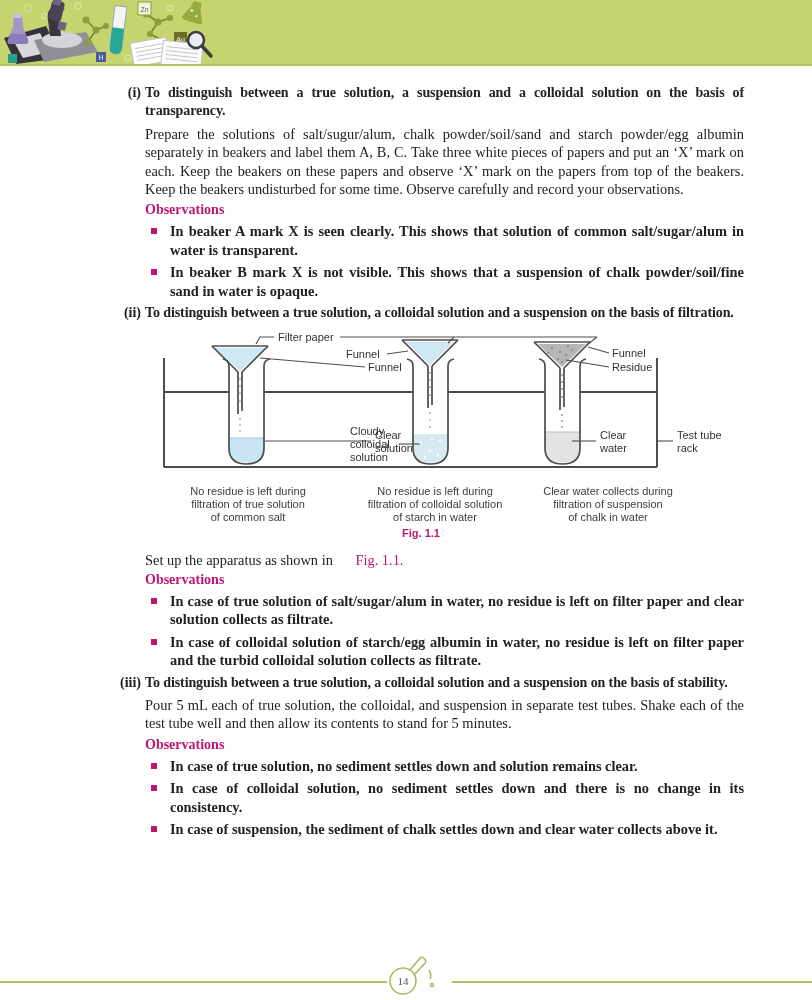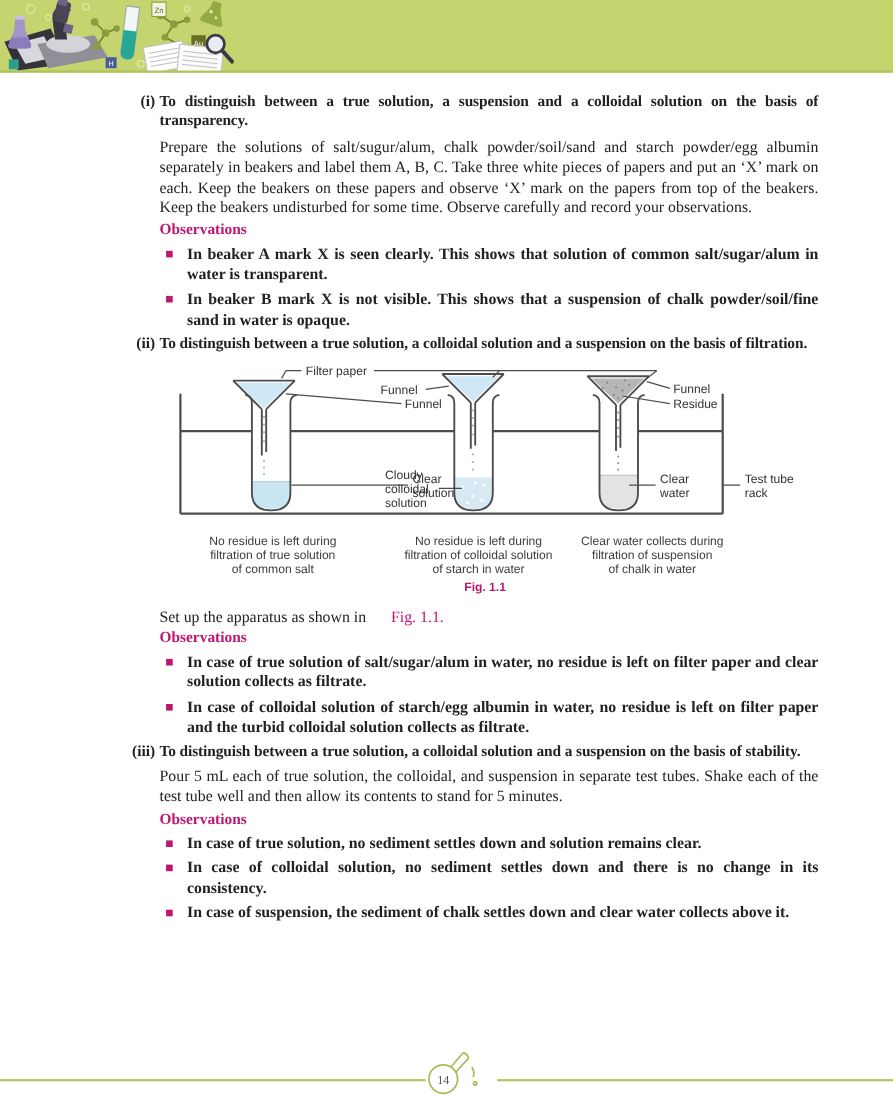--- a/index.html
+++ b/index.html
@@ -52,23 +52,23 @@
     margin:6px 0 4px 42px; font-family:"Liberation Sans", sans-serif;
   }
   .fig-extra { position:relative; height:62px; }
   .fig-cap {
     position:absolute; top:2px; font-size:11px; line-height:13px;
     color:#3d3d3d; text-align:center;
   }
   .fig-cap span { display:block;text-align:center; }
   .cap1 { left:0;   width:176px; }
   .cap2 { left:182px; width:186px; }
-  .cap3 { left:345px; width:176px; }
+  .cap3 { left:360px; width:176px; }
   .fig-number {
-    position:absolute; top:44px; left:188px; width:186px; text-align:center;
+    position:absolute; top:44px; left:168px; width:186px; text-align:center;
     font-size:11px; font-weight:bold; color:var(--accent-magenta,#bd1672);
   }
   svg text.dlabel { font-family:"Liberation Sans", sans-serif; font-size:11px; fill:#333333; }
 
   
   .footer-rule { position:absolute; top:981px; height:2px; background:var(--footer-green,#b3c463); }
   .fr-left  { left:0;    width:387px; }
   .fr-right { left:452px; width:360px; }
   .page-flask { position:absolute; left:383px; top:950px; }
   .pf-num { font-family:"Liberation Serif", serif; font-size:11px; fill:#555555; }

